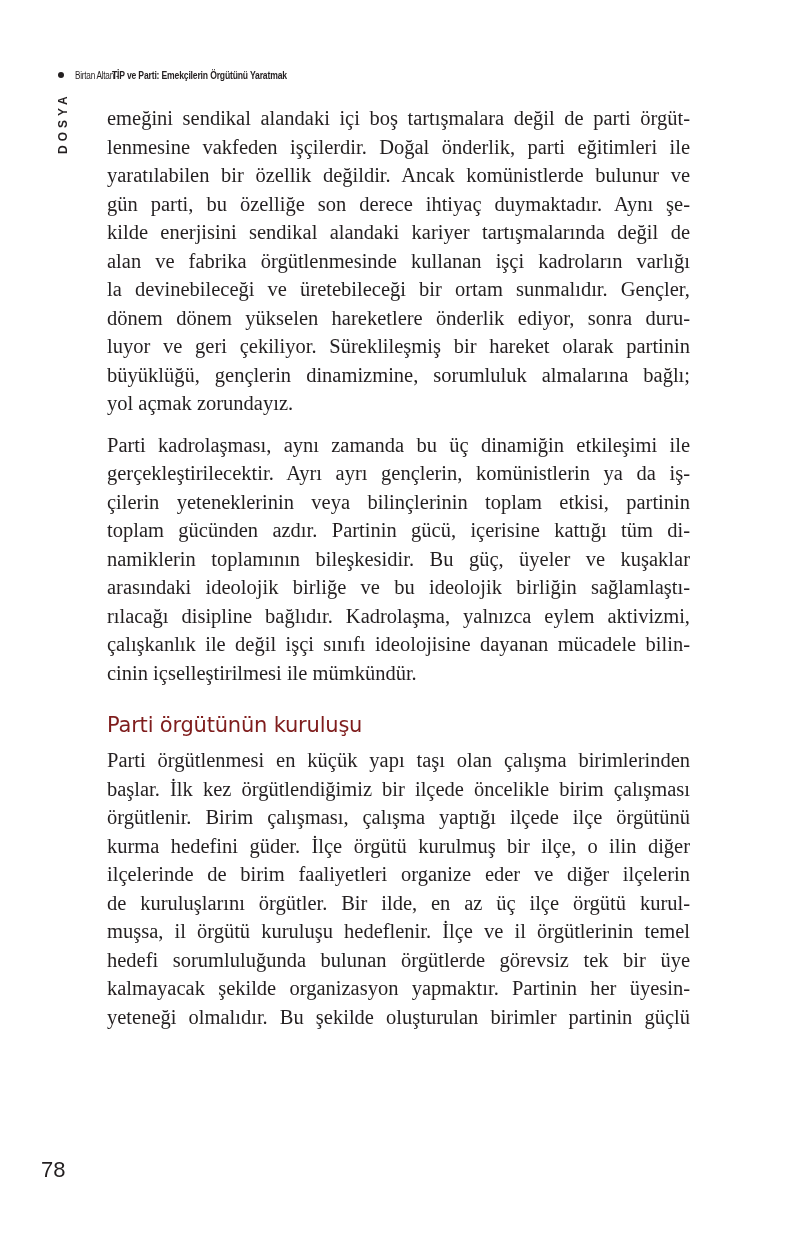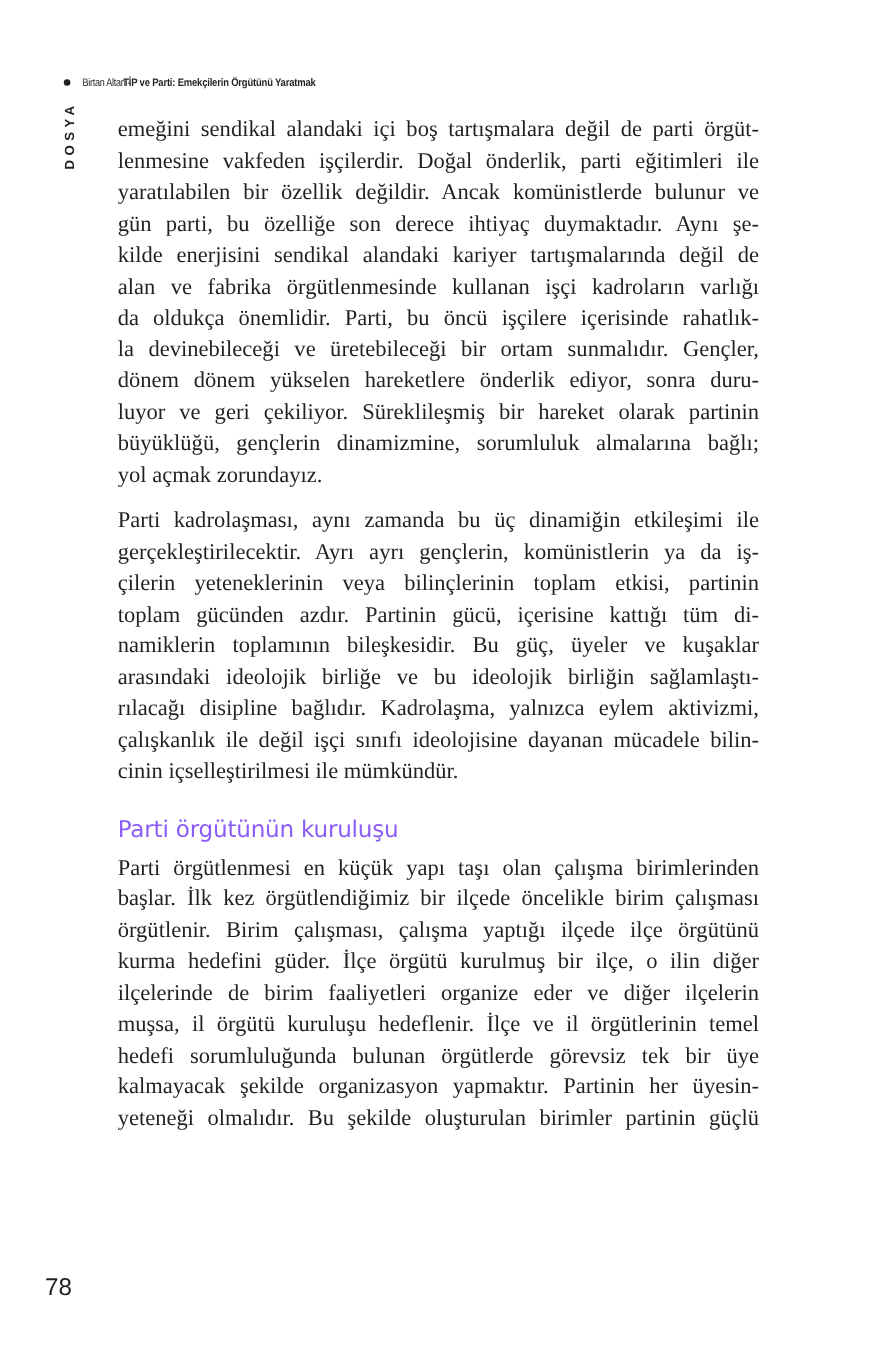--- a/index.html
+++ b/index.html
@@ -22,21 +22,21 @@
   .body-text {
     position: absolute; left: 107px; top: 104px; width: 583px;
     font-family: "Liberation Serif", serif; font-size: 20.5px; line-height: 28.5px;
     text-align: justify; color: #231f20;
   }
   .line { display: block; text-align: justify; text-align-last: justify; white-space: nowrap; overflow: visible; }
   .line.last { text-align-last: left; }
   .para { margin: 0 0 13px 0; }
   .heading {
     font-family: "DejaVu Sans", sans-serif; font-size: 21px; font-weight: normal;
-    margin: 23px 0 6px 0; line-height: 30px; color: #8b5cf6; letter-spacing: -0.2px;
+    margin: 23px 0 6px 0; line-height: 30px; color: #7f1d1d; letter-spacing: -0.2px;
   }
   .page-number {
     position: absolute; left: 41px; top: 1157px;
     font-family: "Liberation Sans", sans-serif; font-weight: normal; font-size: 22px; color: #231f20;
   }
 </style>
 </head>
 <body>
 
 <div class="running-head">
@@ -48,21 +48,20 @@
 <div class="side-label">DOSYA</div>
 
 <div class="body-text">
   <div class="para">
     <span class="line">emeğini sendikal alandaki içi boş tartışmalara değil de parti örgüt-</span>
     <span class="line">lenmesine vakfeden işçilerdir. Doğal önderlik, parti eğitimleri ile</span>
     <span class="line">yaratılabilen bir özellik değildir. Ancak komünistlerde bulunur ve</span>
     <span class="line">gün parti, bu özelliğe son derece ihtiyaç duymaktadır. Aynı şe-</span>
     <span class="line">kilde enerjisini sendikal alandaki kariyer tartışmalarında değil de</span>
     <span class="line">alan ve fabrika örgütlenmesinde kullanan işçi kadroların varlığı</span>
-    <span class="line">da oldukça önemlidir. Parti, bu öncü işçilere içerisinde rahatlık-</span>
     <span class="line">la devinebileceği ve üretebileceği bir ortam sunmalıdır. Gençler,</span>
     <span class="line">dönem dönem yükselen hareketlere önderlik ediyor, sonra duru-</span>
     <span class="line">luyor ve geri çekiliyor. Süreklileşmiş bir hareket olarak partinin</span>
     <span class="line">büyüklüğü, gençlerin dinamizmine, sorumluluk almalarına bağlı;</span>
     <span class="line last">yol açmak zorundayız.</span>
   </div>
 
   <div class="para">
     <span class="line">Parti kadrolaşması, aynı zamanda bu üç dinamiğin etkileşimi ile</span>
     <span class="line">gerçekleştirilecektir. Ayrı ayrı gençlerin, komünistlerin ya da iş-</span>
@@ -76,20 +75,21 @@
   </div>
 
   <h2 class="heading">Parti örgütünün kuruluşu</h2>
 
   <div class="para">
     <span class="line">Parti örgütlenmesi en küçük yapı taşı olan çalışma birimlerinden</span>
     <span class="line">başlar. İlk kez örgütlendiğimiz bir ilçede öncelikle birim çalışması</span>
     <span class="line">örgütlenir. Birim çalışması, çalışma yaptığı ilçede ilçe örgütünü</span>
     <span class="line">kurma hedefini güder. İlçe örgütü kurulmuş bir ilçe, o ilin diğer</span>
     <span class="line">ilçelerinde de birim faaliyetleri organize eder ve diğer ilçelerin</span>
+    <span class="line">de kuruluşlarını örgütler. Bir ilde, en az üç ilçe örgütü kurul-</span>
     <span class="line">muşsa, il örgütü kuruluşu hedeflenir. İlçe ve il örgütlerinin temel</span>
     <span class="line">hedefi sorumluluğunda bulunan örgütlerde görevsiz tek bir üye</span>
     <span class="line">kalmayacak şekilde organizasyon yapmaktır. Partinin her üyesin-</span>
     <span class="line">yeteneği olmalıdır. Bu şekilde oluşturulan birimler partinin güçlü</span>
   </div>
 </div>
 
 <div class="page-number">78</div>
 
 </body></html>

